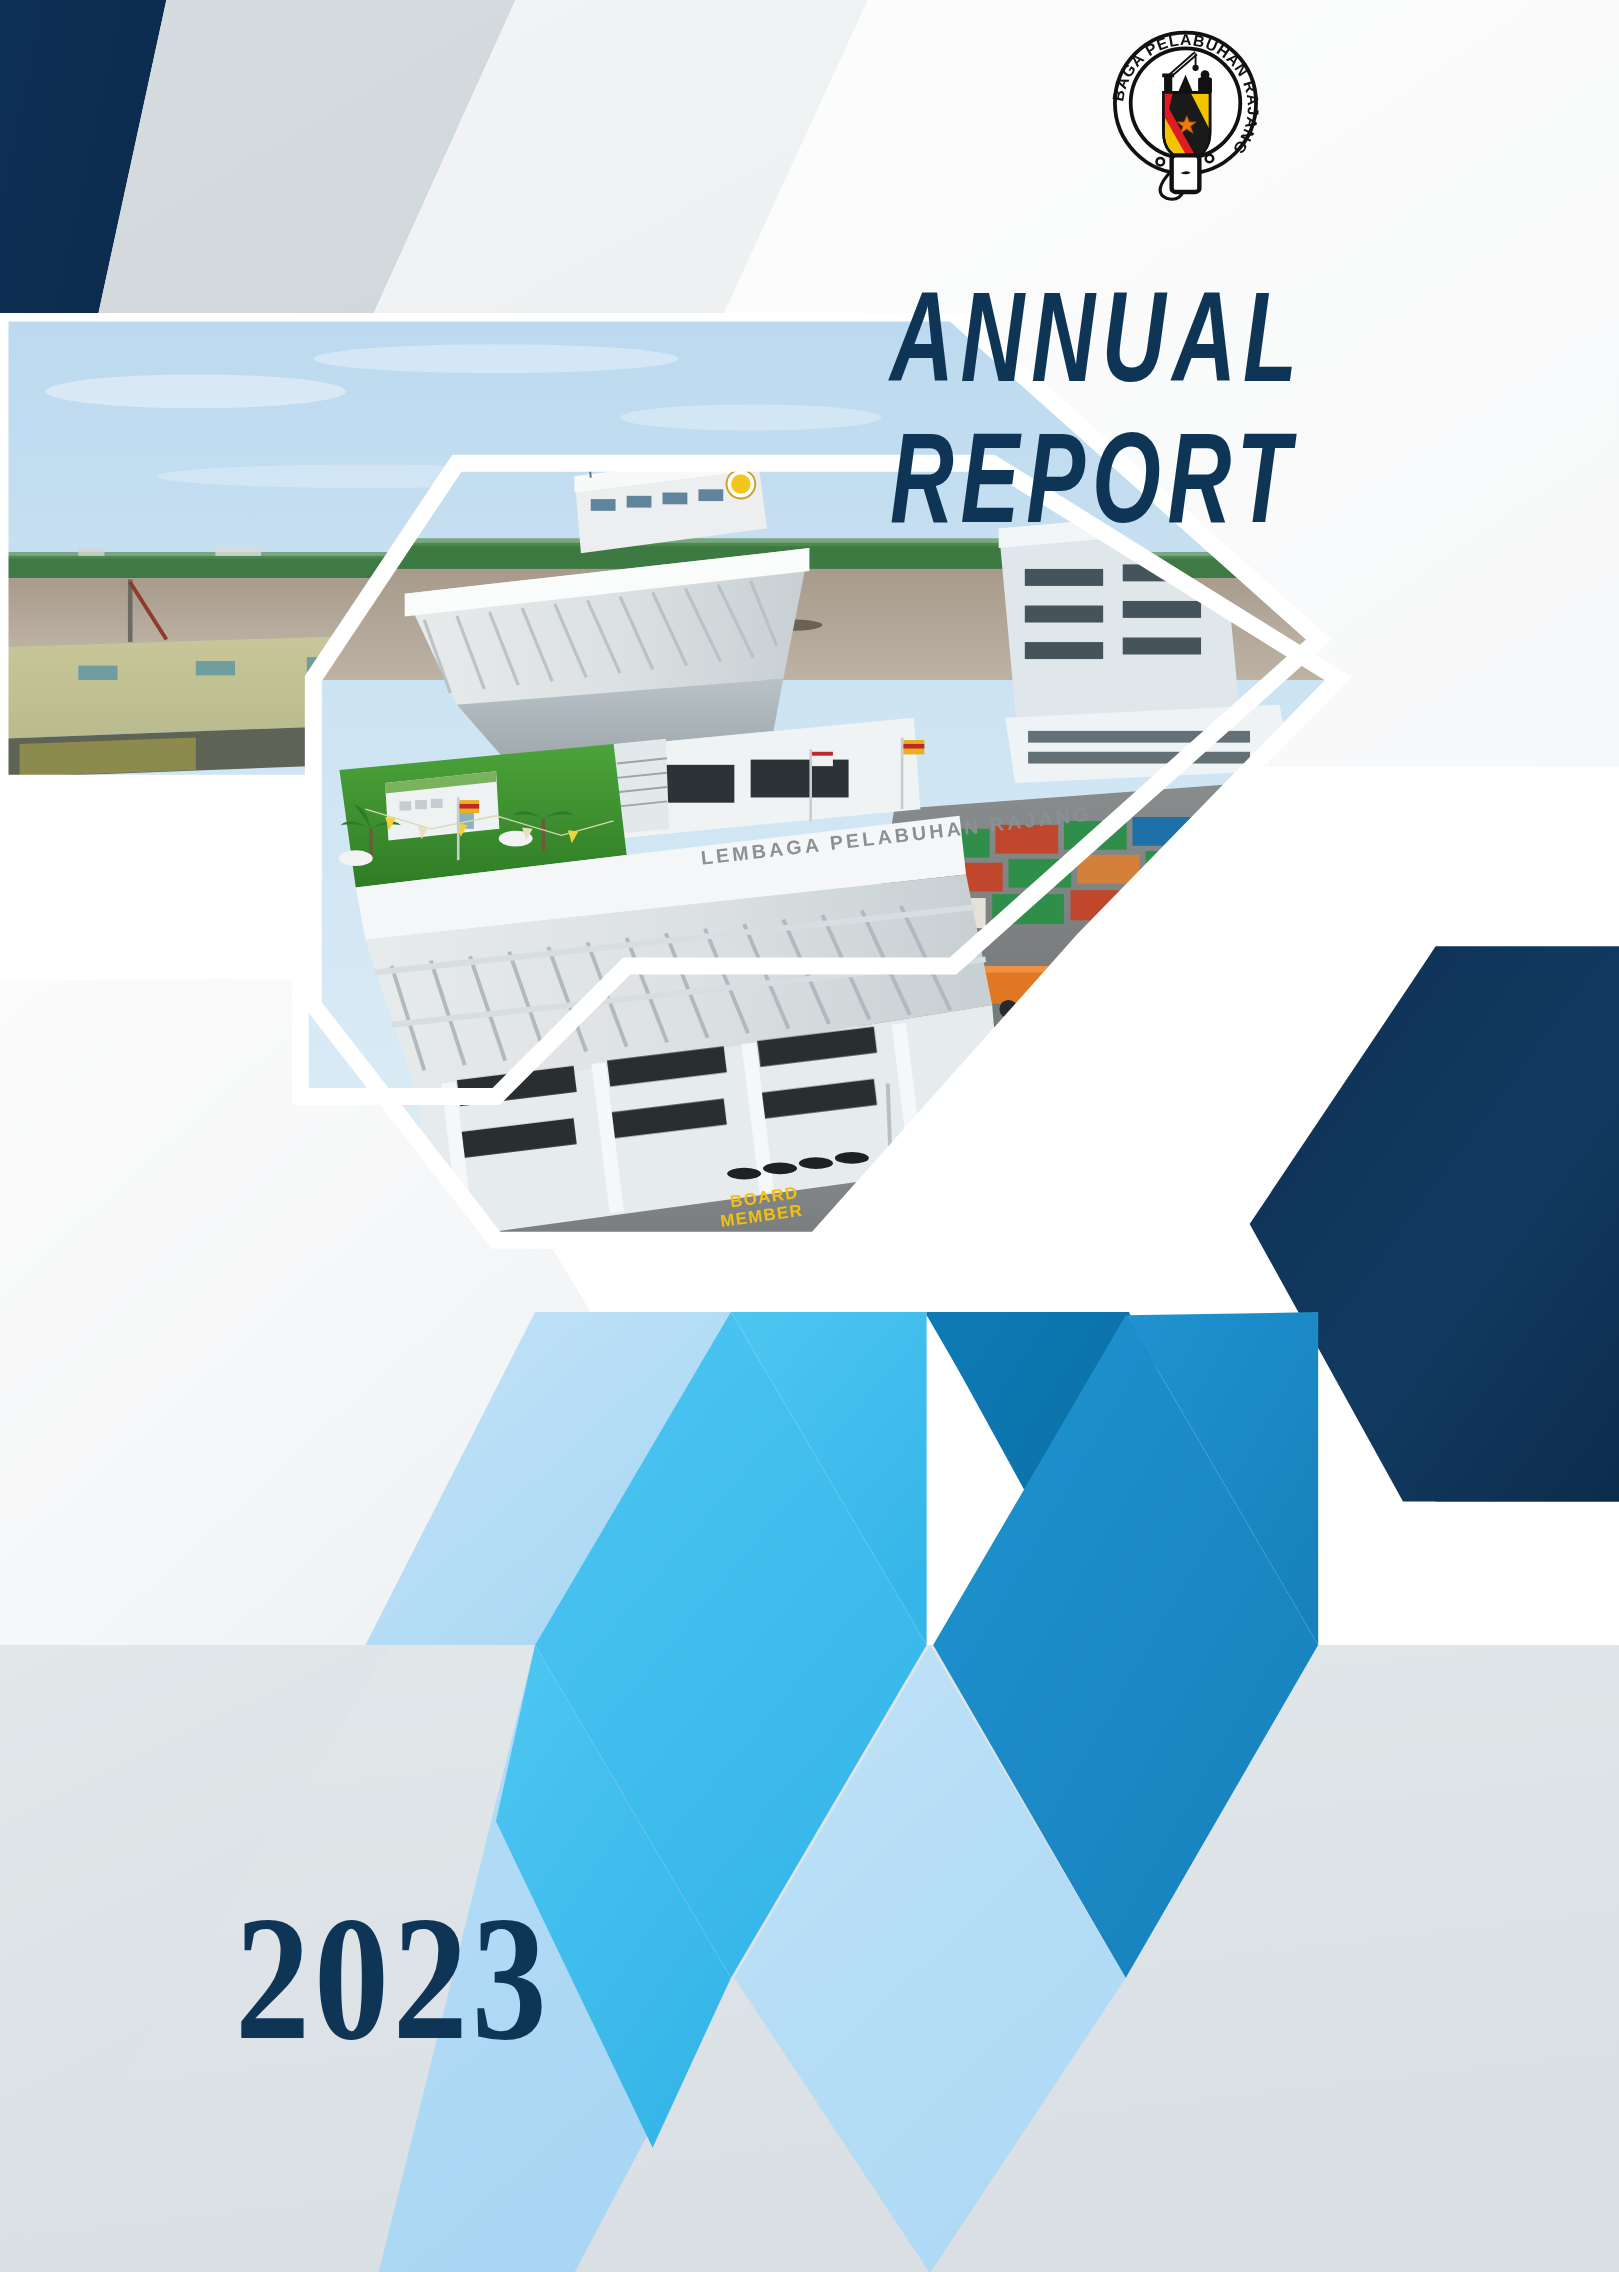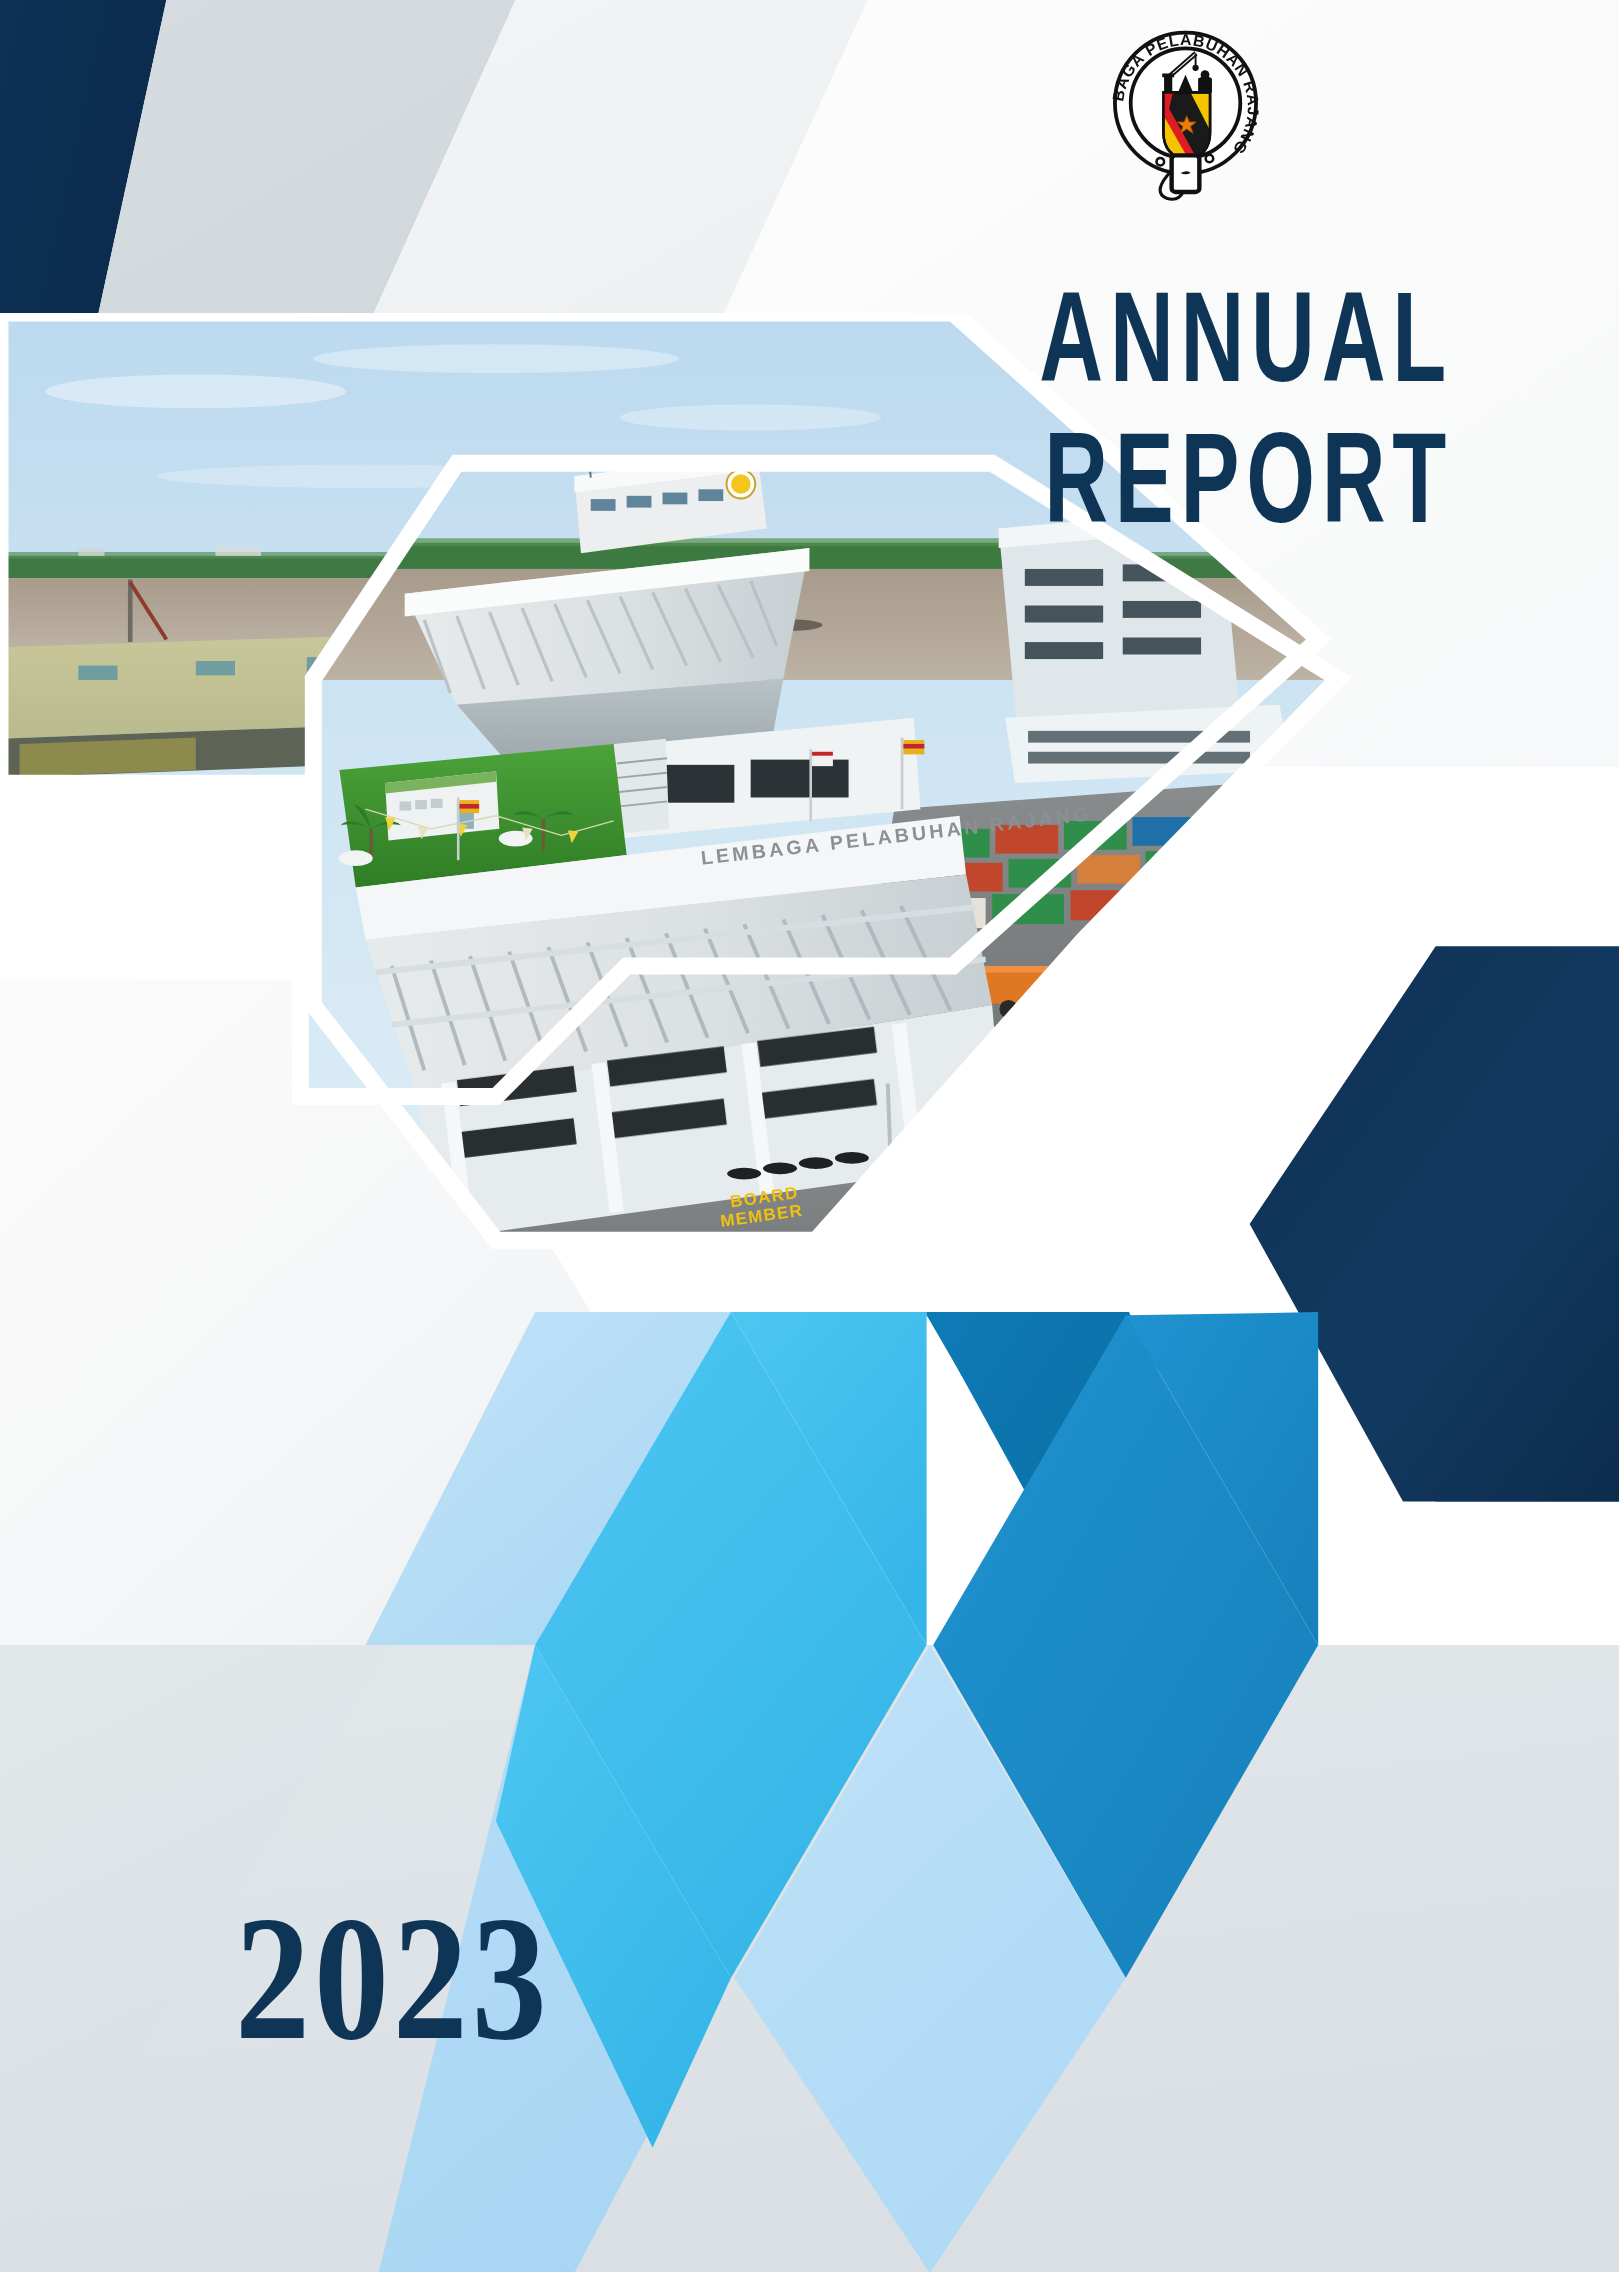--- a/index.html
+++ b/index.html
@@ -32,23 +32,24 @@
   #logo {
     position:absolute;
     left:1091px; top:13px;
     width:189px; height:189px;
   }
   #logo svg { width:100%; height:100%; display:block; }
 
   
   #title-block {
     position:absolute;
-    left:902px; top:274px;
+    left:873px; top:274px;
     width:568px; height:313px;
-    text-align:right;
+    text-align:left;
+    font-style:italic;
   }
   .title-line {
     display:block;
     color:#0e3556;
     font-family:"Liberation Sans", sans-serif;
     font-weight:700;
     font-size:94px;
     letter-spacing:7.2px;
     line-height:1.0;
     transform:scaleY(1.36) scaleX(0.94);

